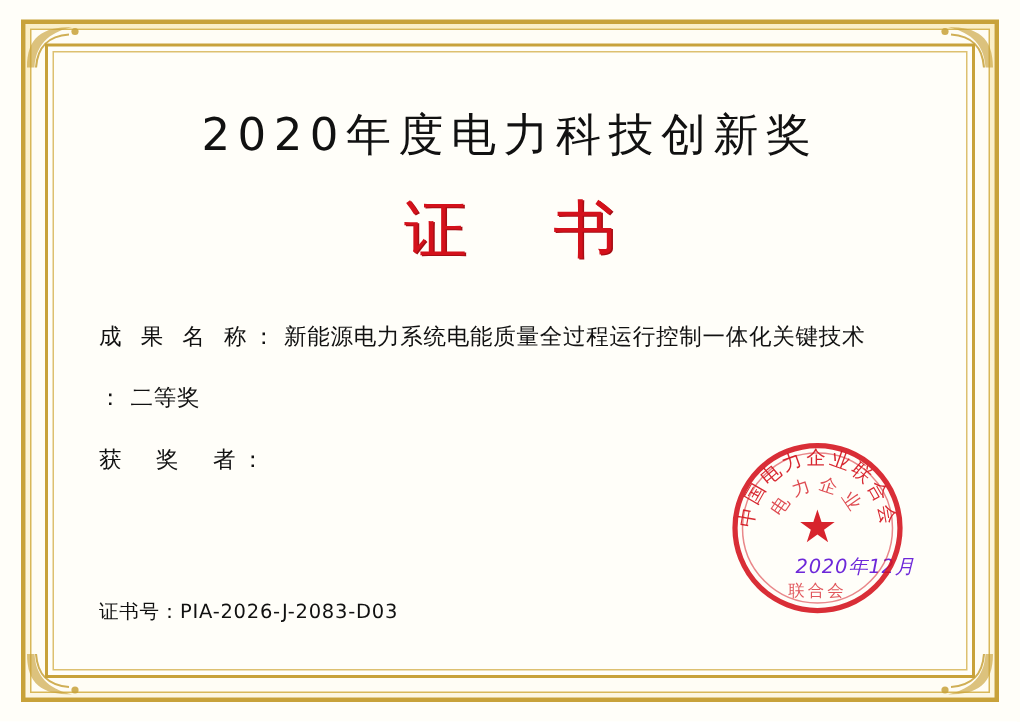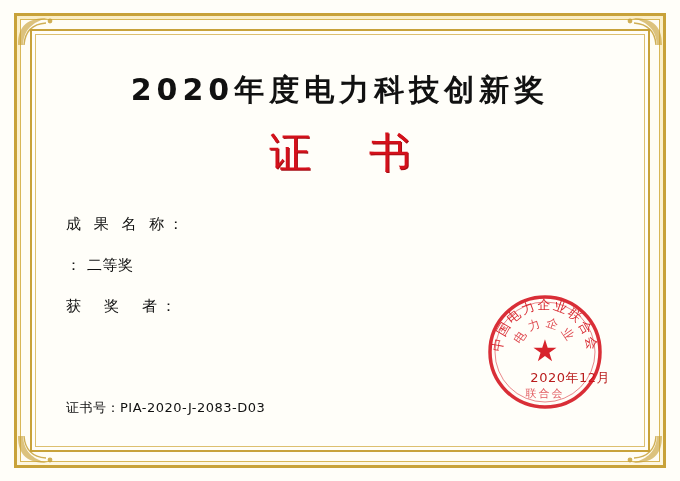--- a/index.html
+++ b/index.html
@@ -84,21 +84,21 @@
     left: 48px;
     top: 48px;
     right: 48px;
     bottom: 48px;
   }
   .title-main {
     text-align: center;
     margin-top: 22px;
     font-family: "DejaVu Sans", "Liberation Sans", sans-serif;
     font-size: 30px;
-    font-weight: bold;
+    font-weight: normal;
     letter-spacing: 5px;
     color: #111111;
     white-space: nowrap;
   }
   .title-sub {
     text-align: center;
     margin-top: 14px;
     font-family: "DejaVu Serif", "Liberation Serif", serif;
     font-size: 42px;
     font-weight: normal;
@@ -150,24 +150,25 @@
     bottom: 18px;
     width: 126px;
     height: 126px;
   }
   .seal svg { display: block; }
   .seal-date {
     position: absolute;
     right: 22px;
     bottom: 46px;
     font-size: 13px;
-    color: #b91c1c;
+    color: #6d28d9;
     font-family: "DejaVu Sans", "Liberation Sans", sans-serif;
     white-space: nowrap;
     letter-spacing: 0.5px;
+    font-style: italic;
   }
 </style>
 </head>
 <body>
 
 <div class="certificate">
 
   <div class="frame-outer"></div>
   <div class="frame-mid"></div>
   <div class="frame-inner"></div>
@@ -206,35 +207,36 @@
 
     <div class="title-main">2020年度电力科技创新奖</div>
 
     <div class="title-sub">证 书</div>
 
     <div class="fields">
 
       <div class="field-row">
         <span class="field-label">成 果 名 称</span>
         <span class="field-colon">：</span>
+        <span class="field-value">新能源电力系统电能质量全过程运行控制一体化关键技术</span>
       </div>
 
       <div class="field-row">
         <span class="field-colon">：</span>
         <span class="field-value">二等奖</span>
       </div>
 
       <div class="field-row">
         <span class="field-label">获　奖　者</span>
         <span class="field-colon">：</span>
       </div>
 
     </div>
 
-    <div class="cert-no">证书号：PIA-2020-J-2083-D03</div>
+    <div class="cert-no">证书号：PIA-2026-J-2083-D03</div>
 
     <div class="seal-date">2020年12月</div>
 
     <div class="seal">
       <svg width="126" height="126" viewBox="0 0 126 126">
         <defs>
           <path id="sealArcTop" d="M 20 63 A 43 43 0 0 1 106 63"></path>
           <path id="sealArcInner" d="M 38 63 A 25 25 0 0 1 88 63"></path>
         </defs>
         <circle cx="63" cy="63" r="55" fill="none" stroke="#d4111b" stroke-width="3.5" opacity="0.88"></circle>

